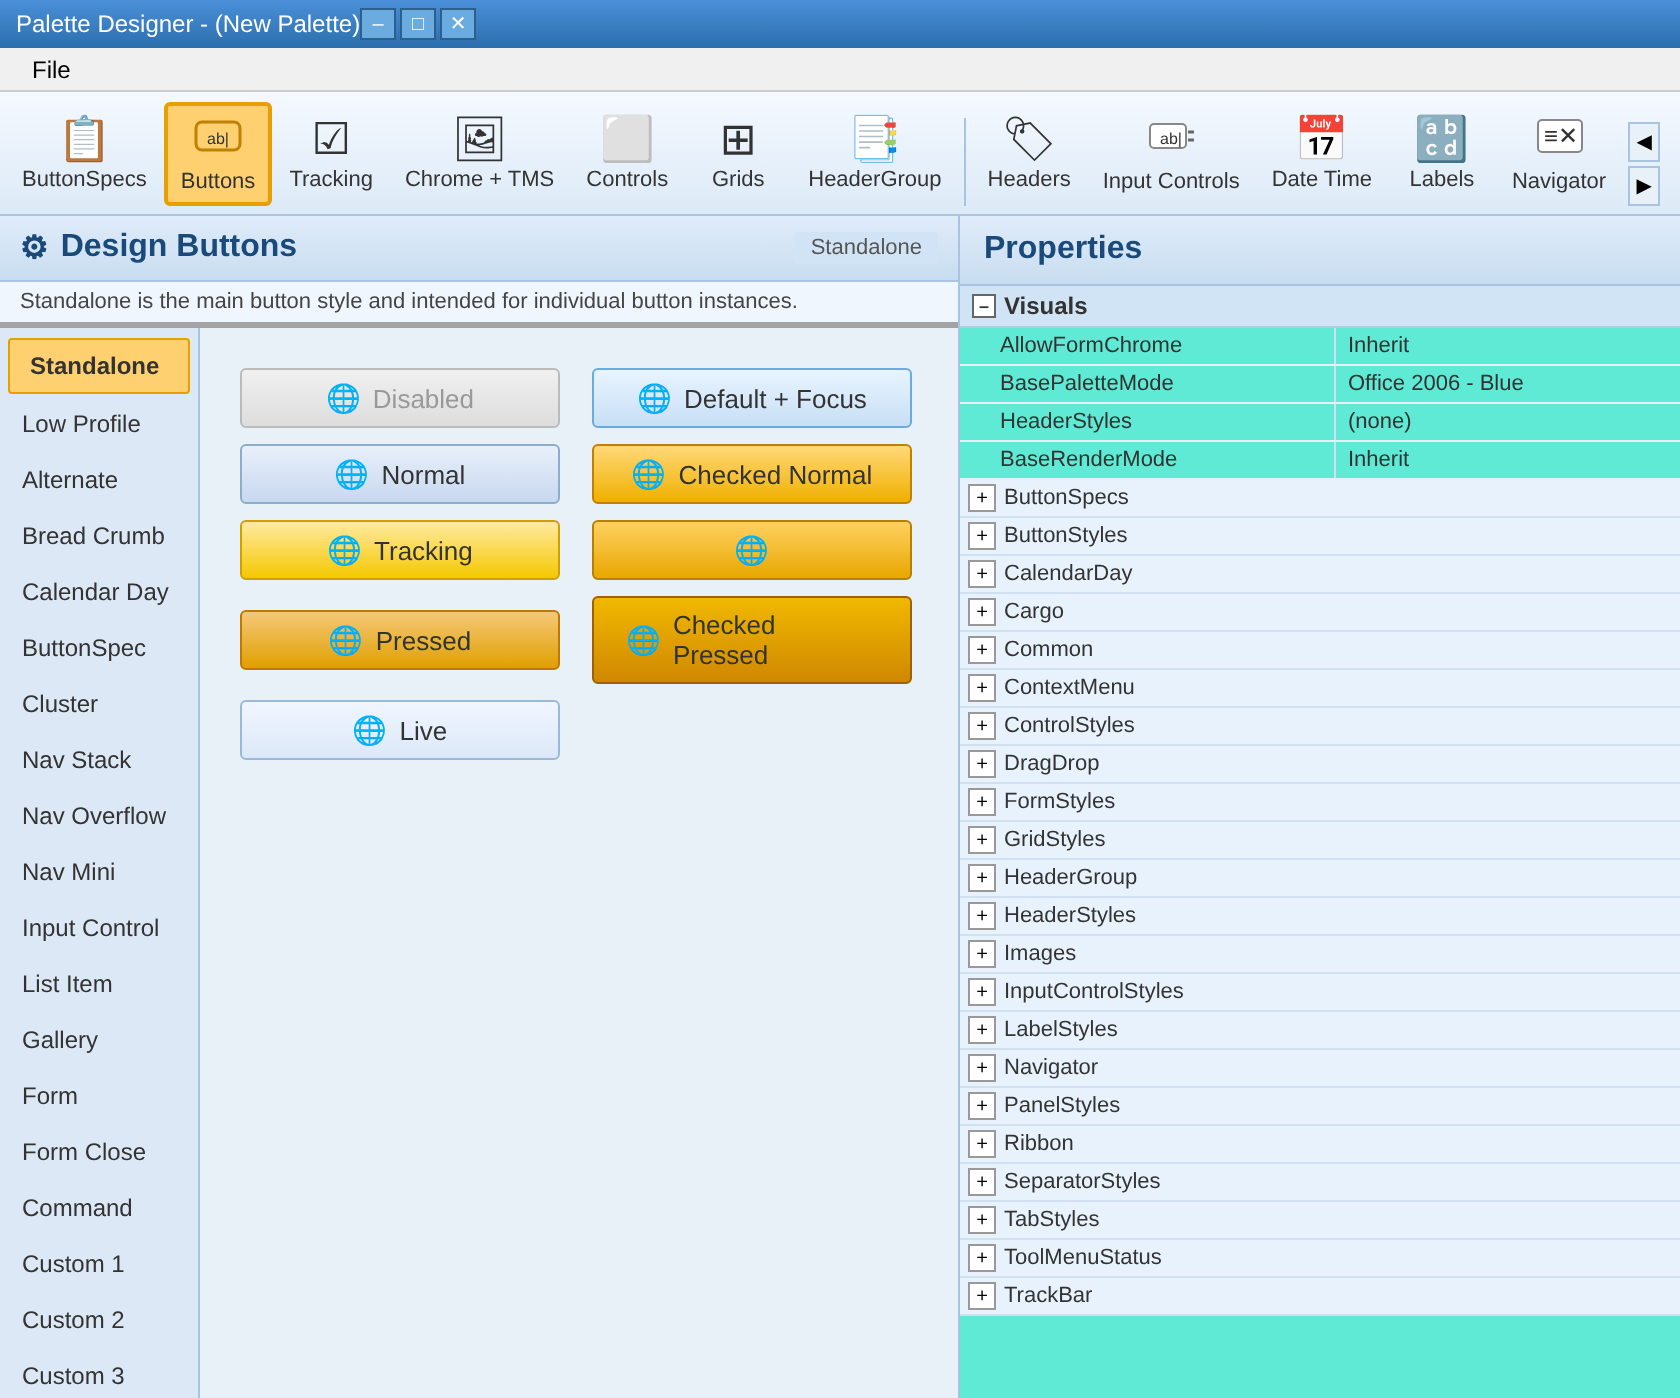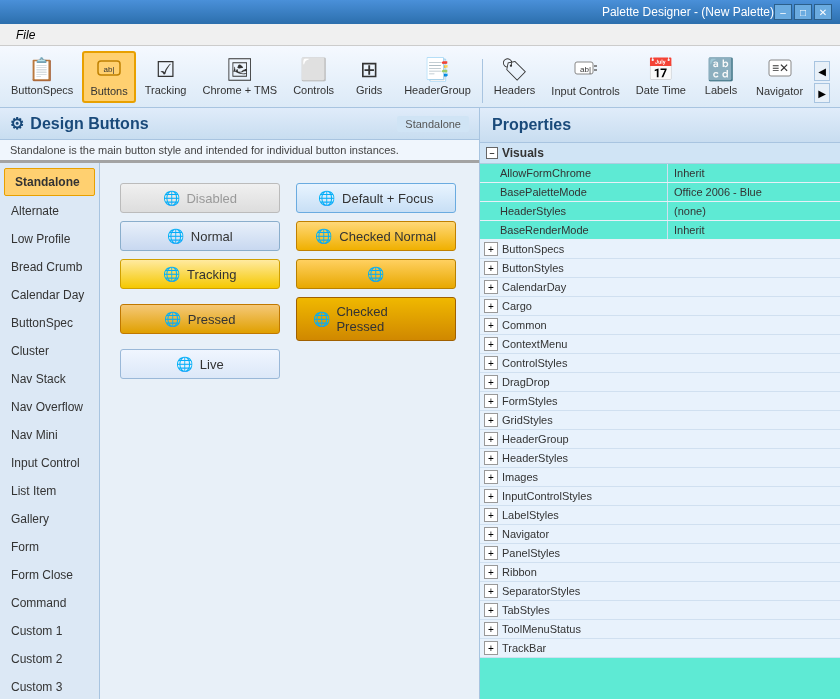--- a/index.html
+++ b/index.html
@@ -5,37 +5,37 @@
     * { box-sizing: border-box; margin: 0; padding: 0; }
     body { font-family: 'Segoe UI', Tahoma, sans-serif; font-size: 12px; background: #d4e3f7; overflow: hidden; }
 
     
     .title-bar {
       background: linear-gradient(to bottom, #4a90d9, #2c6fad);
       color: white;
       padding: 4px 8px;
       display: flex;
       align-items: center;
-      justify-content: flex-end;
+      justify-content: flex-start;
       height: 24px;
     }
     .title-bar-title { font-size: 12px; font-weight: normal; }
     .title-bar-controls { display: flex; gap: 2px; }
     .title-bar-btn { background: #6aabe0; border: 1px solid #2c5f8a; color: white; font-size: 10px; width: 18px; height: 16px; cursor: pointer; display: flex; align-items: center; justify-content: center; }
 
     
     .menu-bar {
       background: #f0f0f0;
       padding: 2px 8px;
       border-bottom: 1px solid #ccc;
       height: 22px;
       display: flex;
       align-items: center;
     }
-    .menu-item { padding: 2px 8px; cursor: pointer; font-size: 12px; font-style: italic; }
+    .menu-item { padding: 2px 8px; cursor: pointer; font-size: 12px; }
 
     
     .toolbar {
       background: linear-gradient(to bottom, #f5f9ff, #dceaf7);
       border-bottom: 1px solid #a8c4e0;
       padding: 4px;
       display: flex;
       align-items: flex-end;
       gap: 2px;
       height: 62px;
@@ -362,22 +362,22 @@
       </div>
       <span class="panel-subtitle">Standalone</span>
     </div>
 
     <div class="panel-desc">Standalone is the main button style and intended for individual button instances.</div>
 
     <div class="panel-body">
 
       <div class="sidebar">
         <div class="sidebar-item active">Standalone</div>
+        <div class="sidebar-item">Low Profile</div>
         <div class="sidebar-item">Alternate</div>
-        <div class="sidebar-item">Low Profile</div>
         <div class="sidebar-item">Bread Crumb</div>
         <div class="sidebar-item">Calendar Day</div>
         <div class="sidebar-item">ButtonSpec</div>
         <div class="sidebar-item">Cluster</div>
         <div class="sidebar-item">Nav Stack</div>
         <div class="sidebar-item">Nav Overflow</div>
         <div class="sidebar-item">Nav Mini</div>
         <div class="sidebar-item">Input Control</div>
         <div class="sidebar-item">List Item</div>
         <div class="sidebar-item">Gallery</div>

